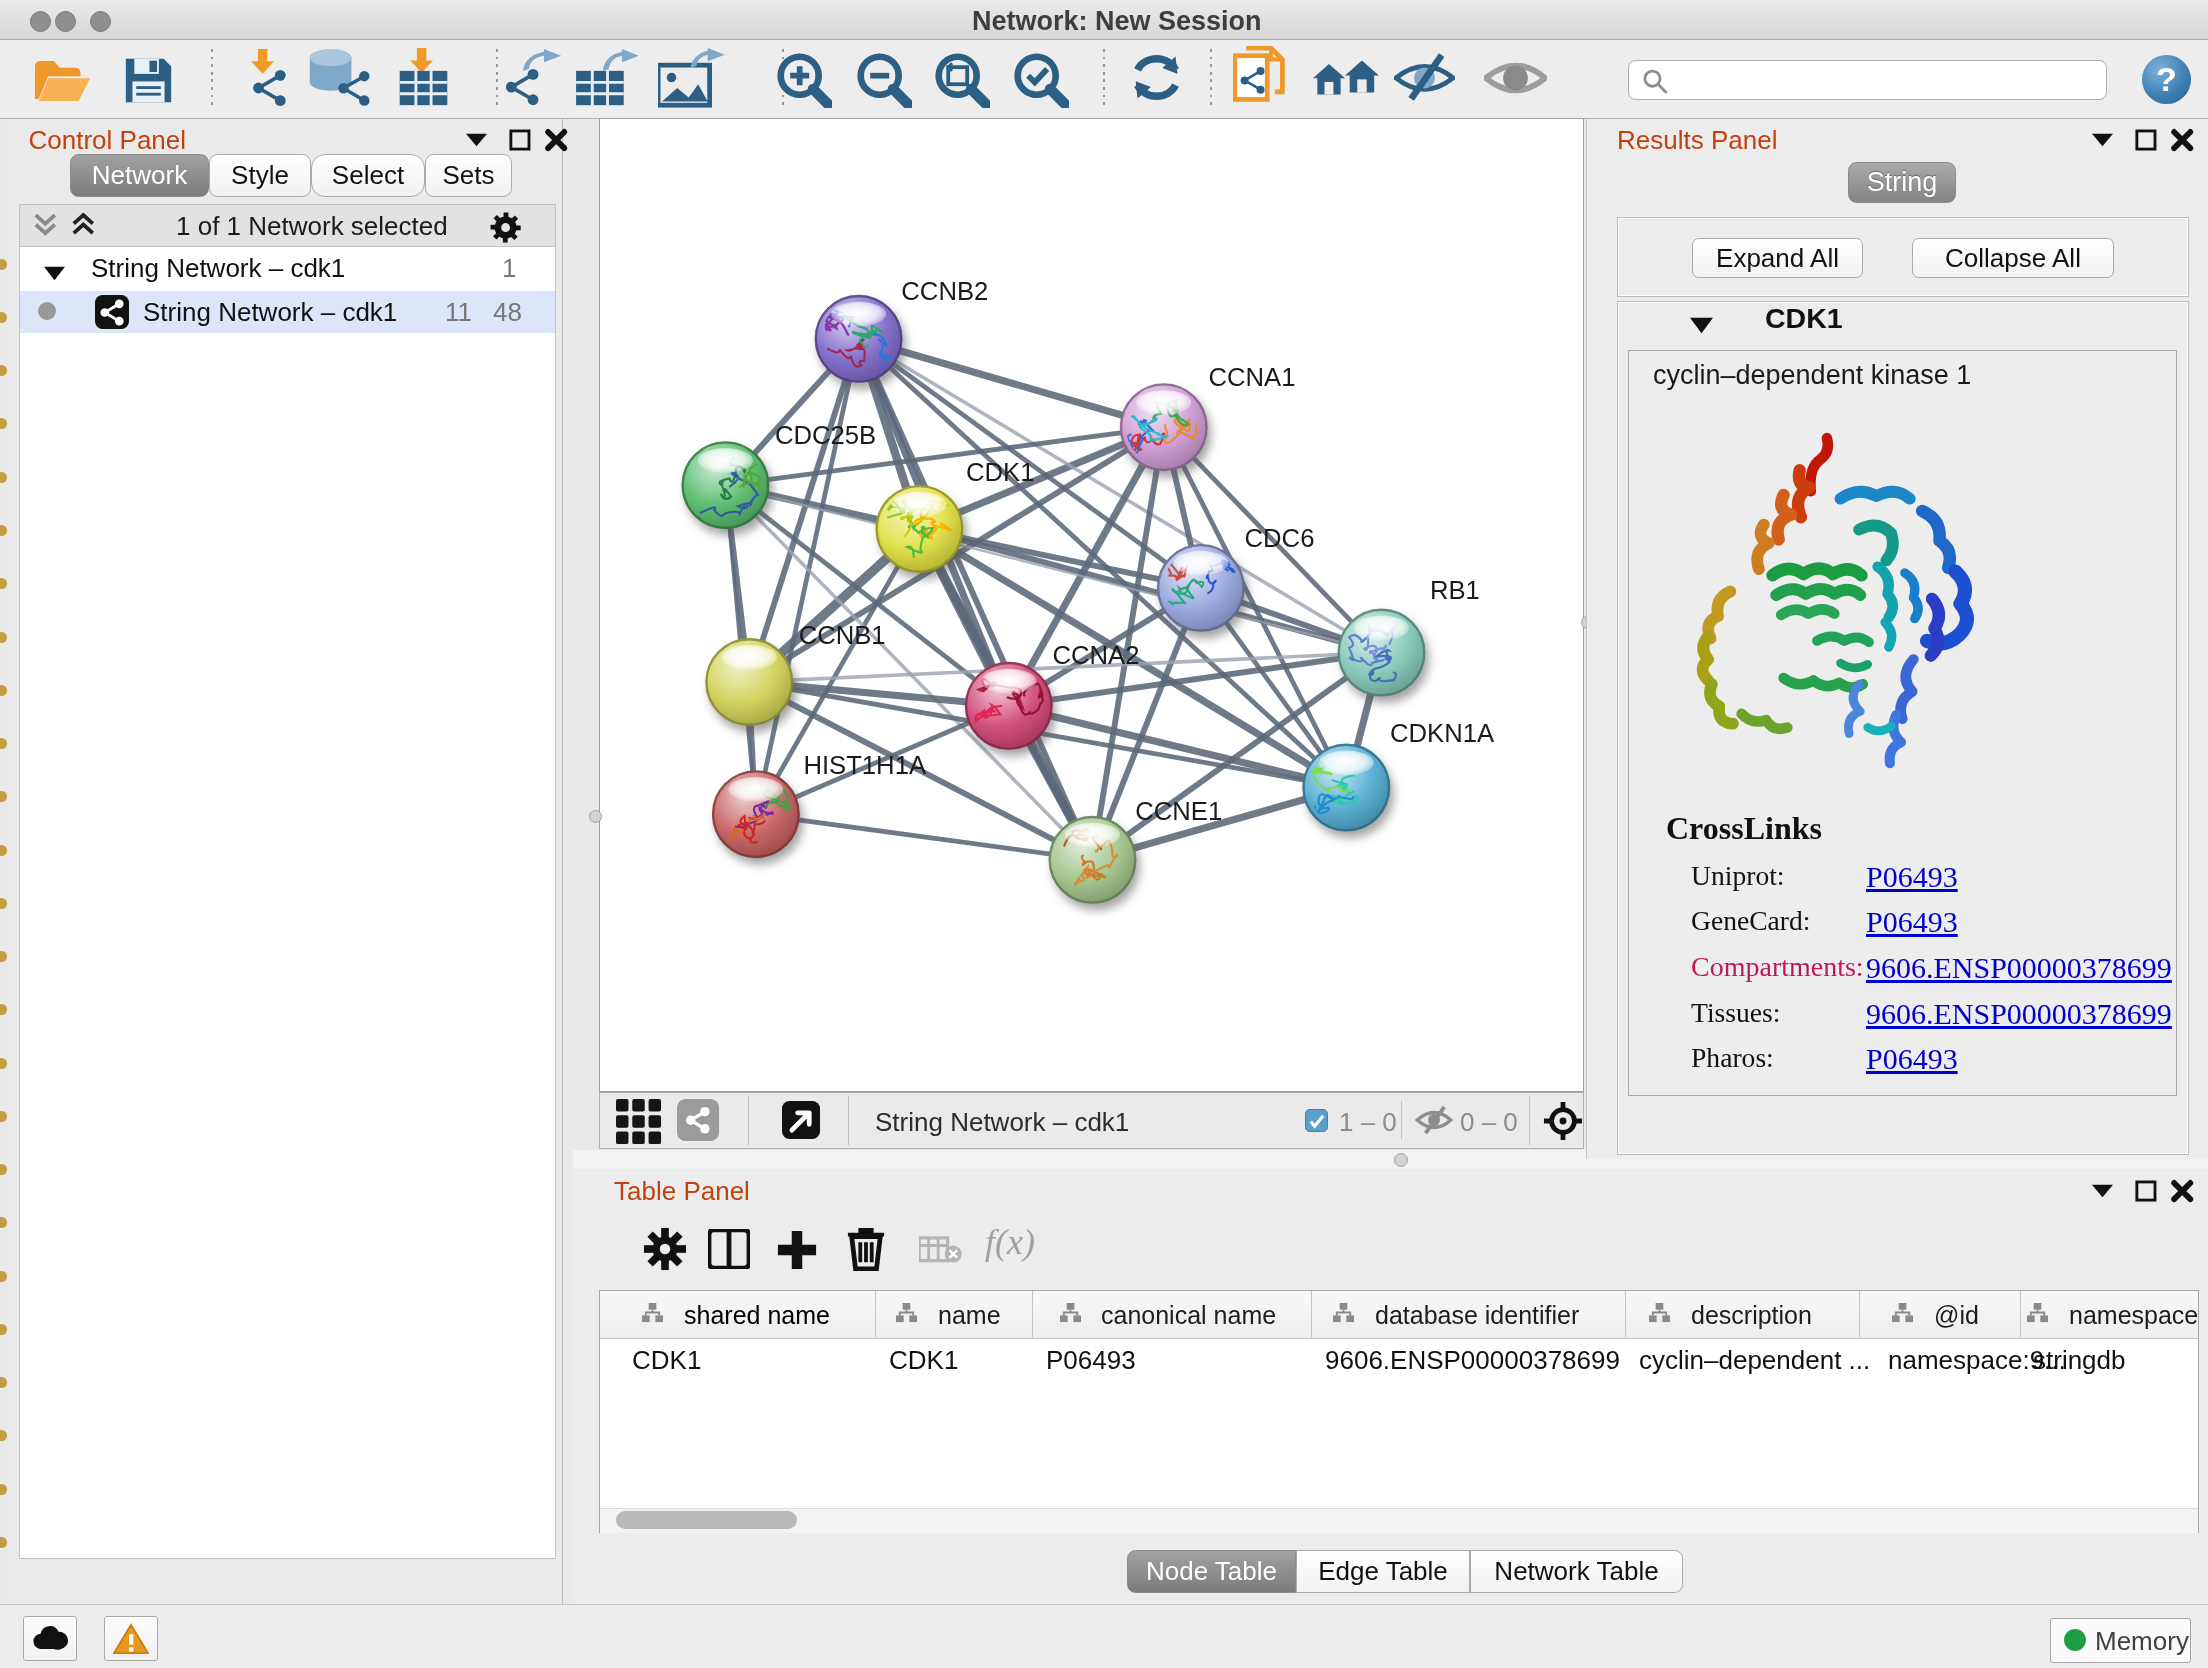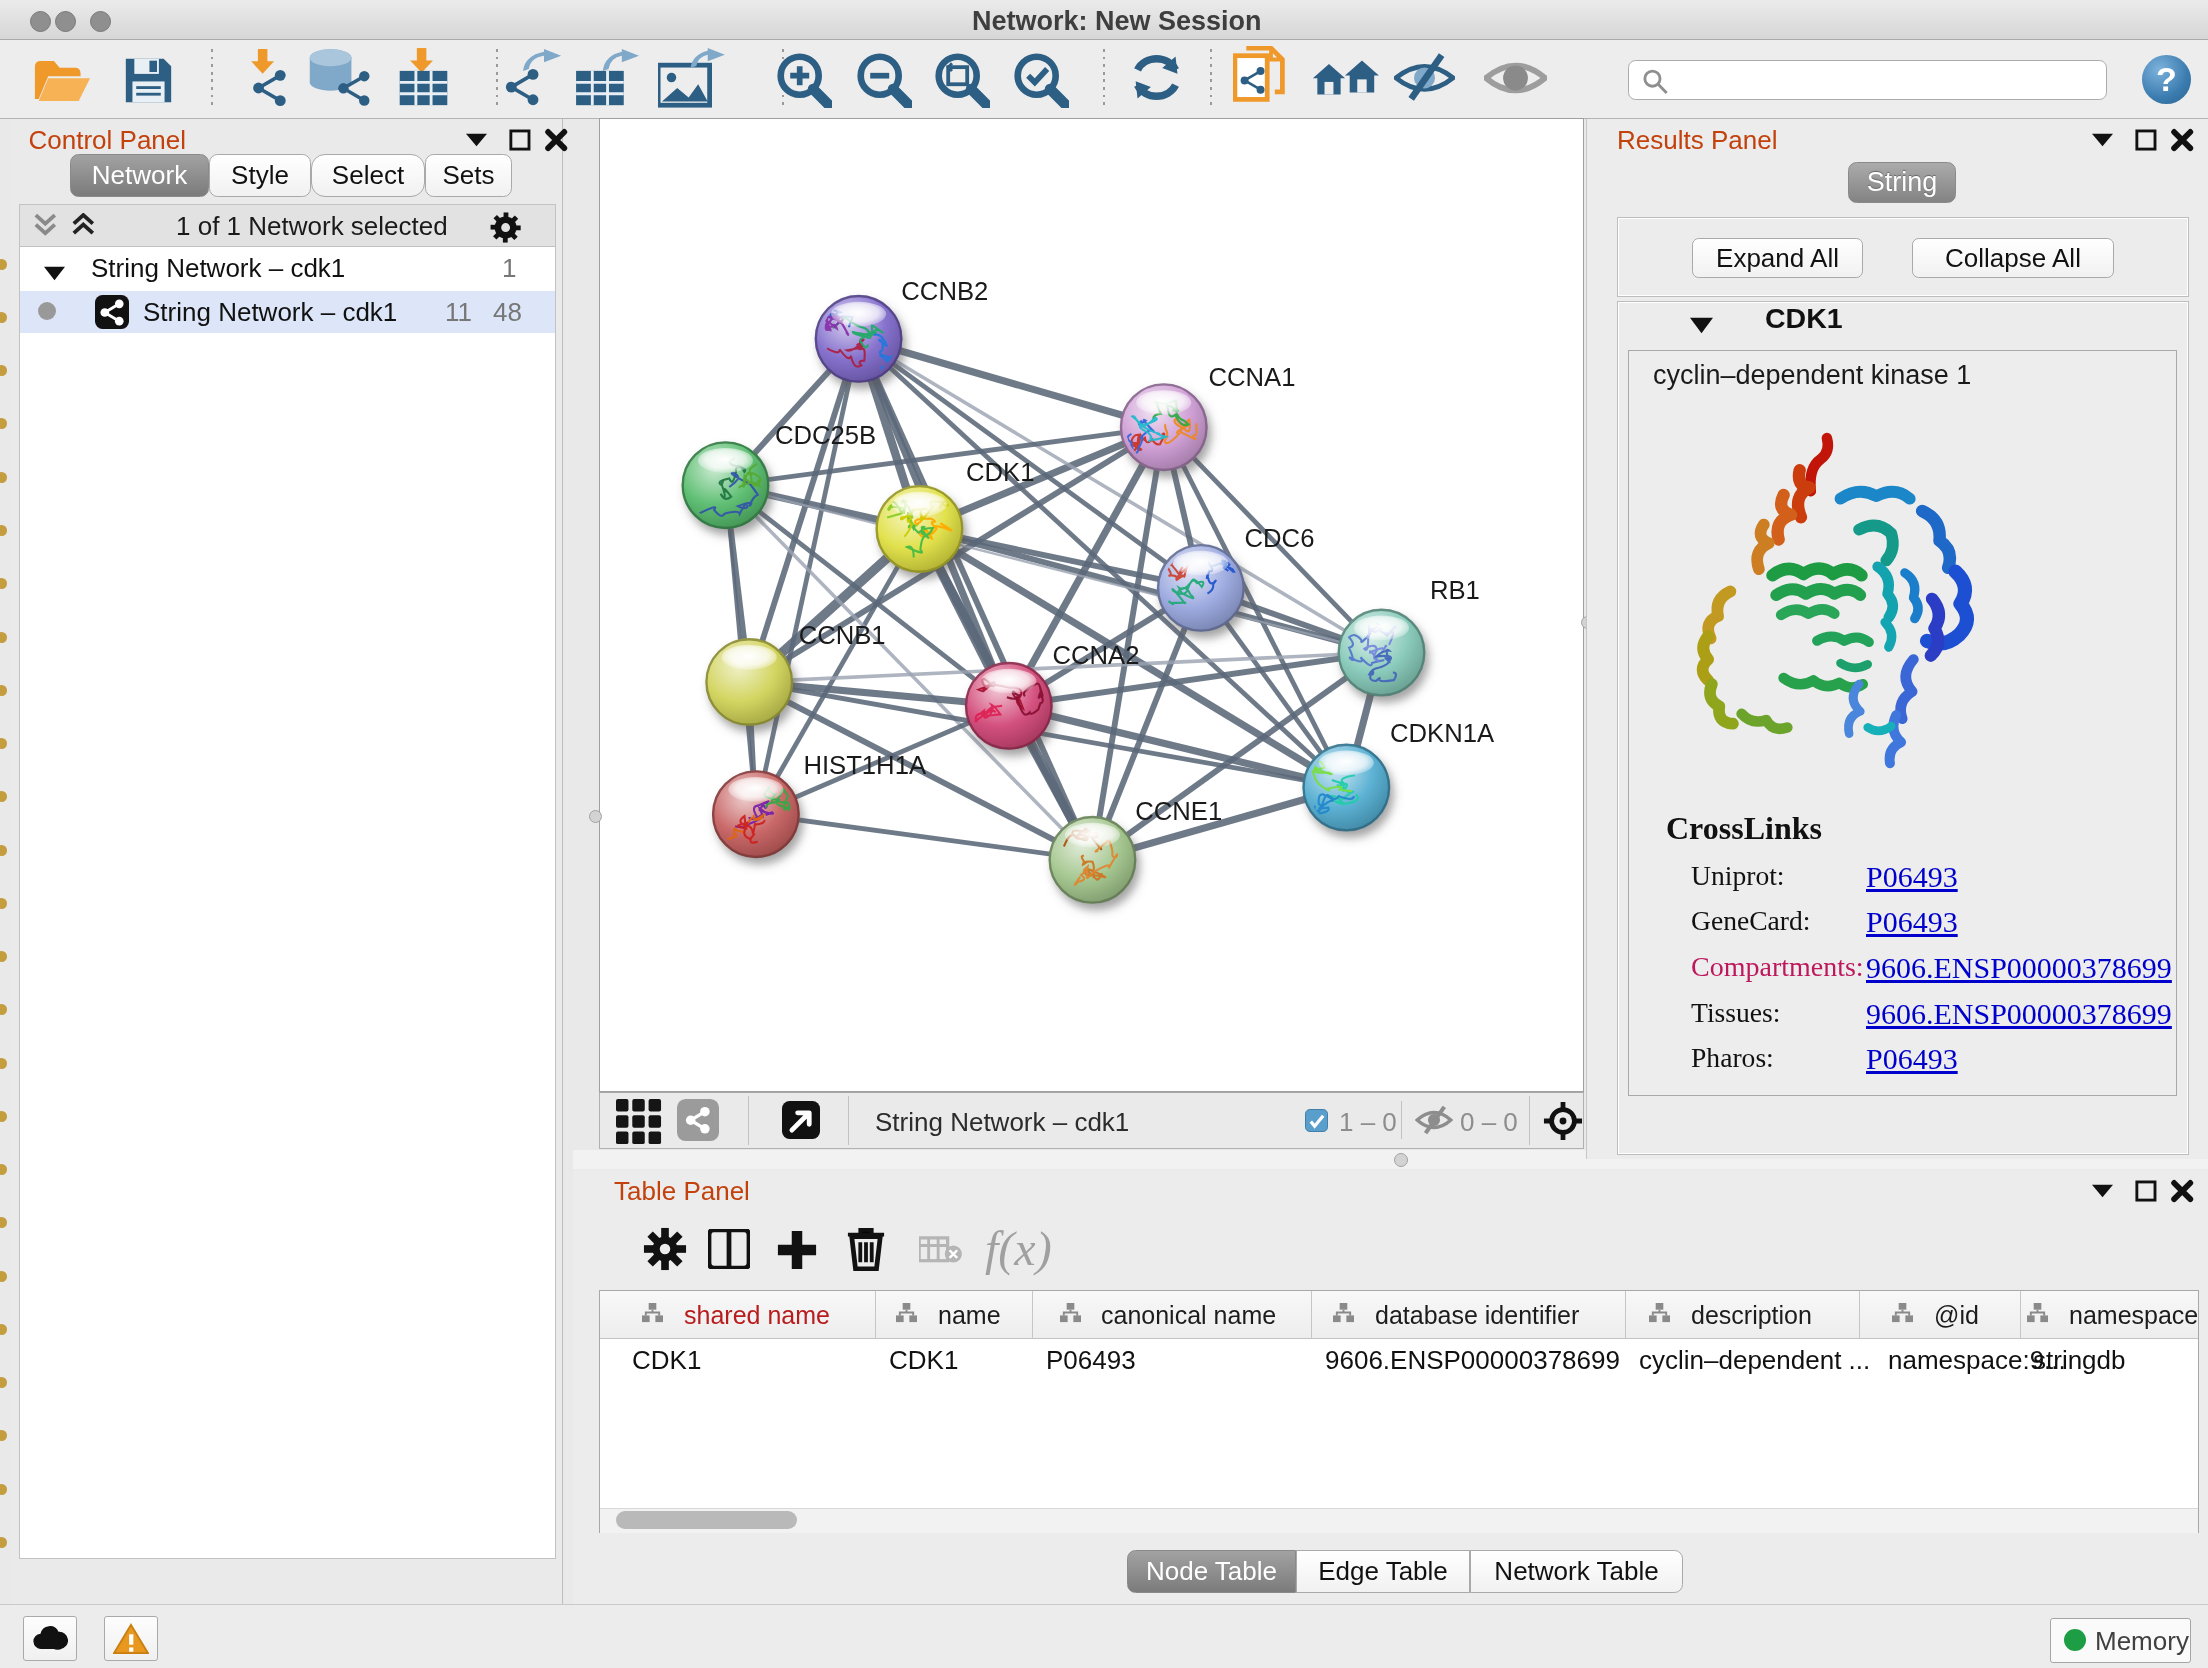--- a/index.html
+++ b/index.html
@@ -658,33 +658,33 @@
 <svg class="abs" style="left:846px;top:1225px" width="40" height="46" viewBox="0 0 42 48">
     <path d="M6,12 L10,46 L32,46 L36,12 Z" fill="none" stroke="#111" stroke-width="5"></path>
     <path d="M2,10 H40 M15,10 V5 L27,5 L27,10 M15,18 V39 M21,18 V39 M27,18 V39" stroke="#111" stroke-width="4"></path>
   </svg>
 <svg class="abs" style="left:919px;top:1236px" width="44" height="28.5" viewBox="0 0 46 30">
     <rect x="0" y="2" width="30" height="24" fill="none" stroke="#b5b5b5" stroke-width="3.4"></rect>
     <path d="M0,10 H30 M10,2 V26 M20,2 V26" stroke="#b5b5b5" stroke-width="3"></path>
     <circle cx="36" cy="19" r="9" fill="#b5b5b5"></circle>
     <path d="M32,15 l8,8 M40,15 l-8,8" stroke="#fff" stroke-width="2.6"></path>
   </svg>
-<div class="txt" style="left:985px;top:1221px;font-family:'Liberation Serif',serif;font-style:italic;font-size:48px;color:#a0a0a0">f(x)</div>
+<div class="txt" style="left:985px;top:1221px;font-family:'Liberation Serif',serif;font-style:italic;font-size:36px;color:#a0a0a0">f(x)</div>
 <div class="abs" style="left:599px;top:1290px;width:1600px;height:243px;background:#fff;border:1.4px solid #a8a8a8"></div>
 <div class="abs" style="left:600px;top:1291px;width:1598px;height:48px;background:linear-gradient(#f8f8f8,#ededed);border-bottom:1px solid #c2c2c2"></div>
 <div class="sep" style="left:875px;top:1291px;height:48px;background:#c6c6c6"></div>
 <svg class="abs" style="left:642px;top:1303px" width="21" height="21" viewBox="0 0 22 22">
     <g fill="#8a8a8a">
       <rect x="7" y="0" width="8" height="7"></rect>
       <rect x="0" y="13" width="8" height="7"></rect>
       <rect x="14" y="13" width="8" height="7"></rect>
       <path d="M11,7 V10 M4,13 V10 H18 V13" stroke="#8a8a8a" stroke-width="2" fill="none"></path>
     </g>
   </svg>
-<div class="txt" style="left:684px;top:1301px;font-size:25px;color:#b91c1c">shared name</div>
+<div class="txt" style="left:684px;top:1301px;font-size:25px;color:#000000">shared name</div>
 <div class="sep" style="left:1032px;top:1291px;height:48px;background:#c6c6c6"></div>
 <svg class="abs" style="left:896px;top:1303px" width="21" height="21" viewBox="0 0 22 22">
     <g fill="#8a8a8a">
       <rect x="7" y="0" width="8" height="7"></rect>
       <rect x="0" y="13" width="8" height="7"></rect>
       <rect x="14" y="13" width="8" height="7"></rect>
       <path d="M11,7 V10 M4,13 V10 H18 V13" stroke="#8a8a8a" stroke-width="2" fill="none"></path>
     </g>
   </svg>
 <div class="txt" style="left:938px;top:1301px;font-size:25px;color:#1c1c1c">name</div>

